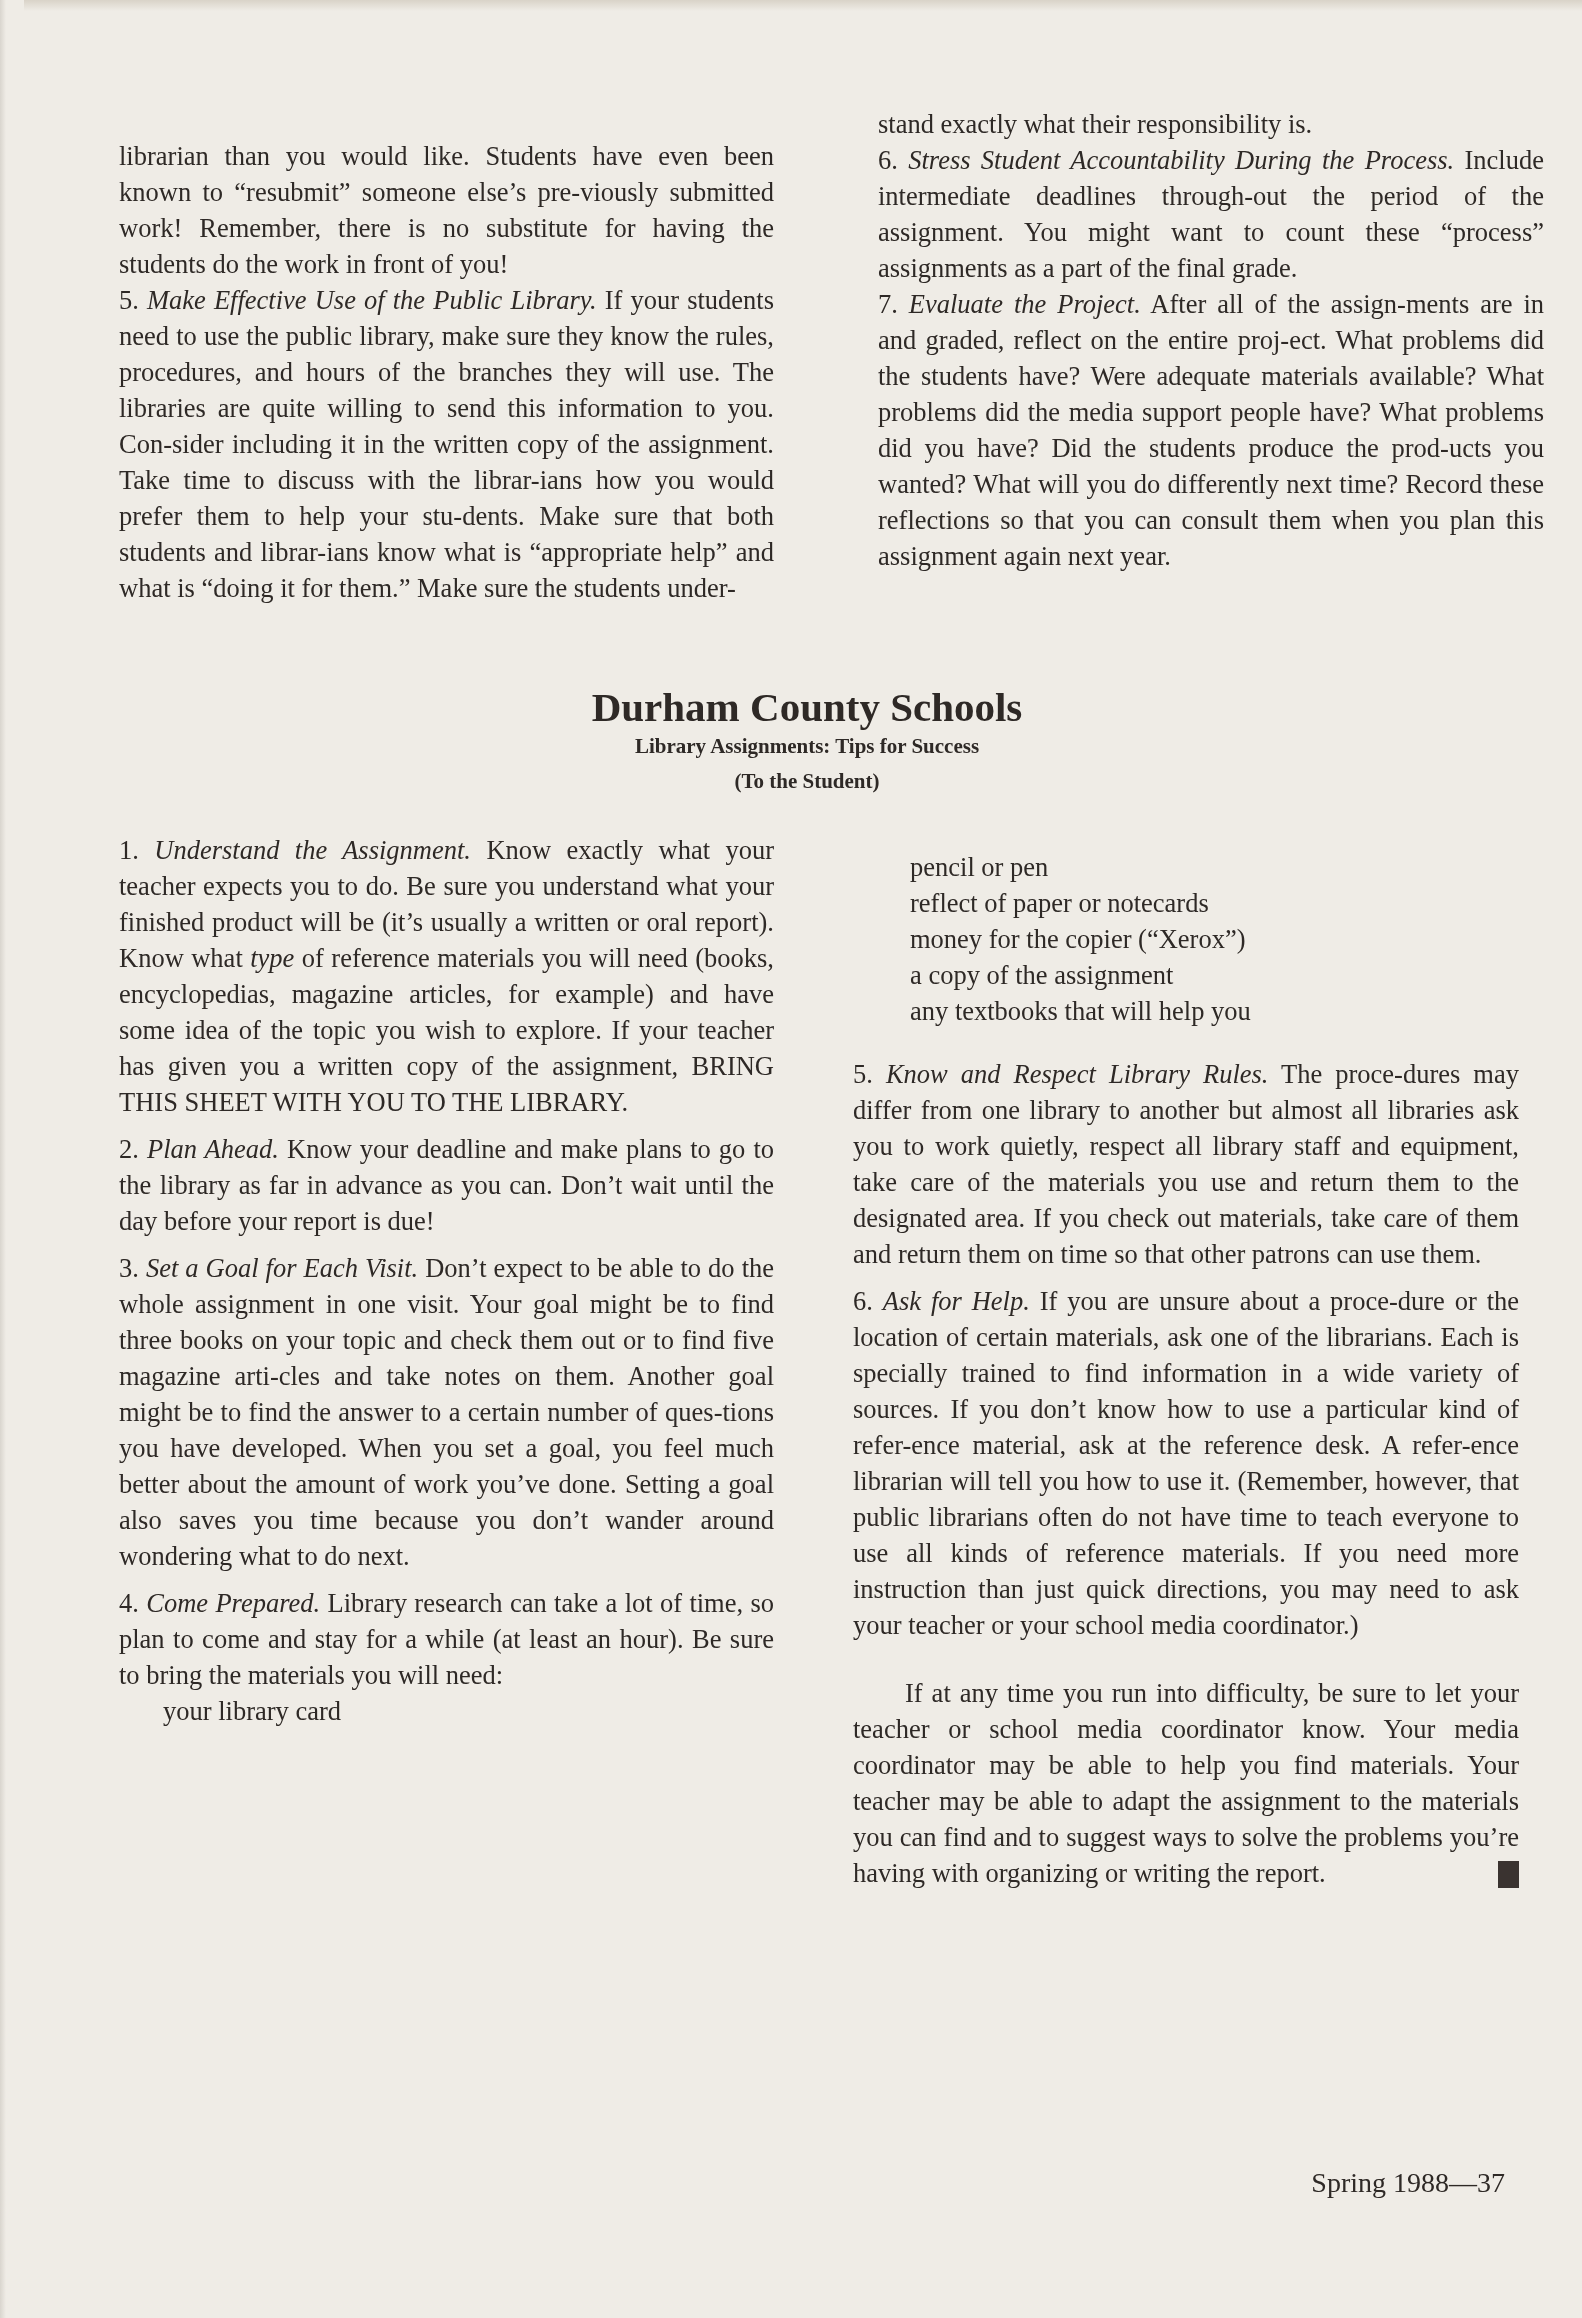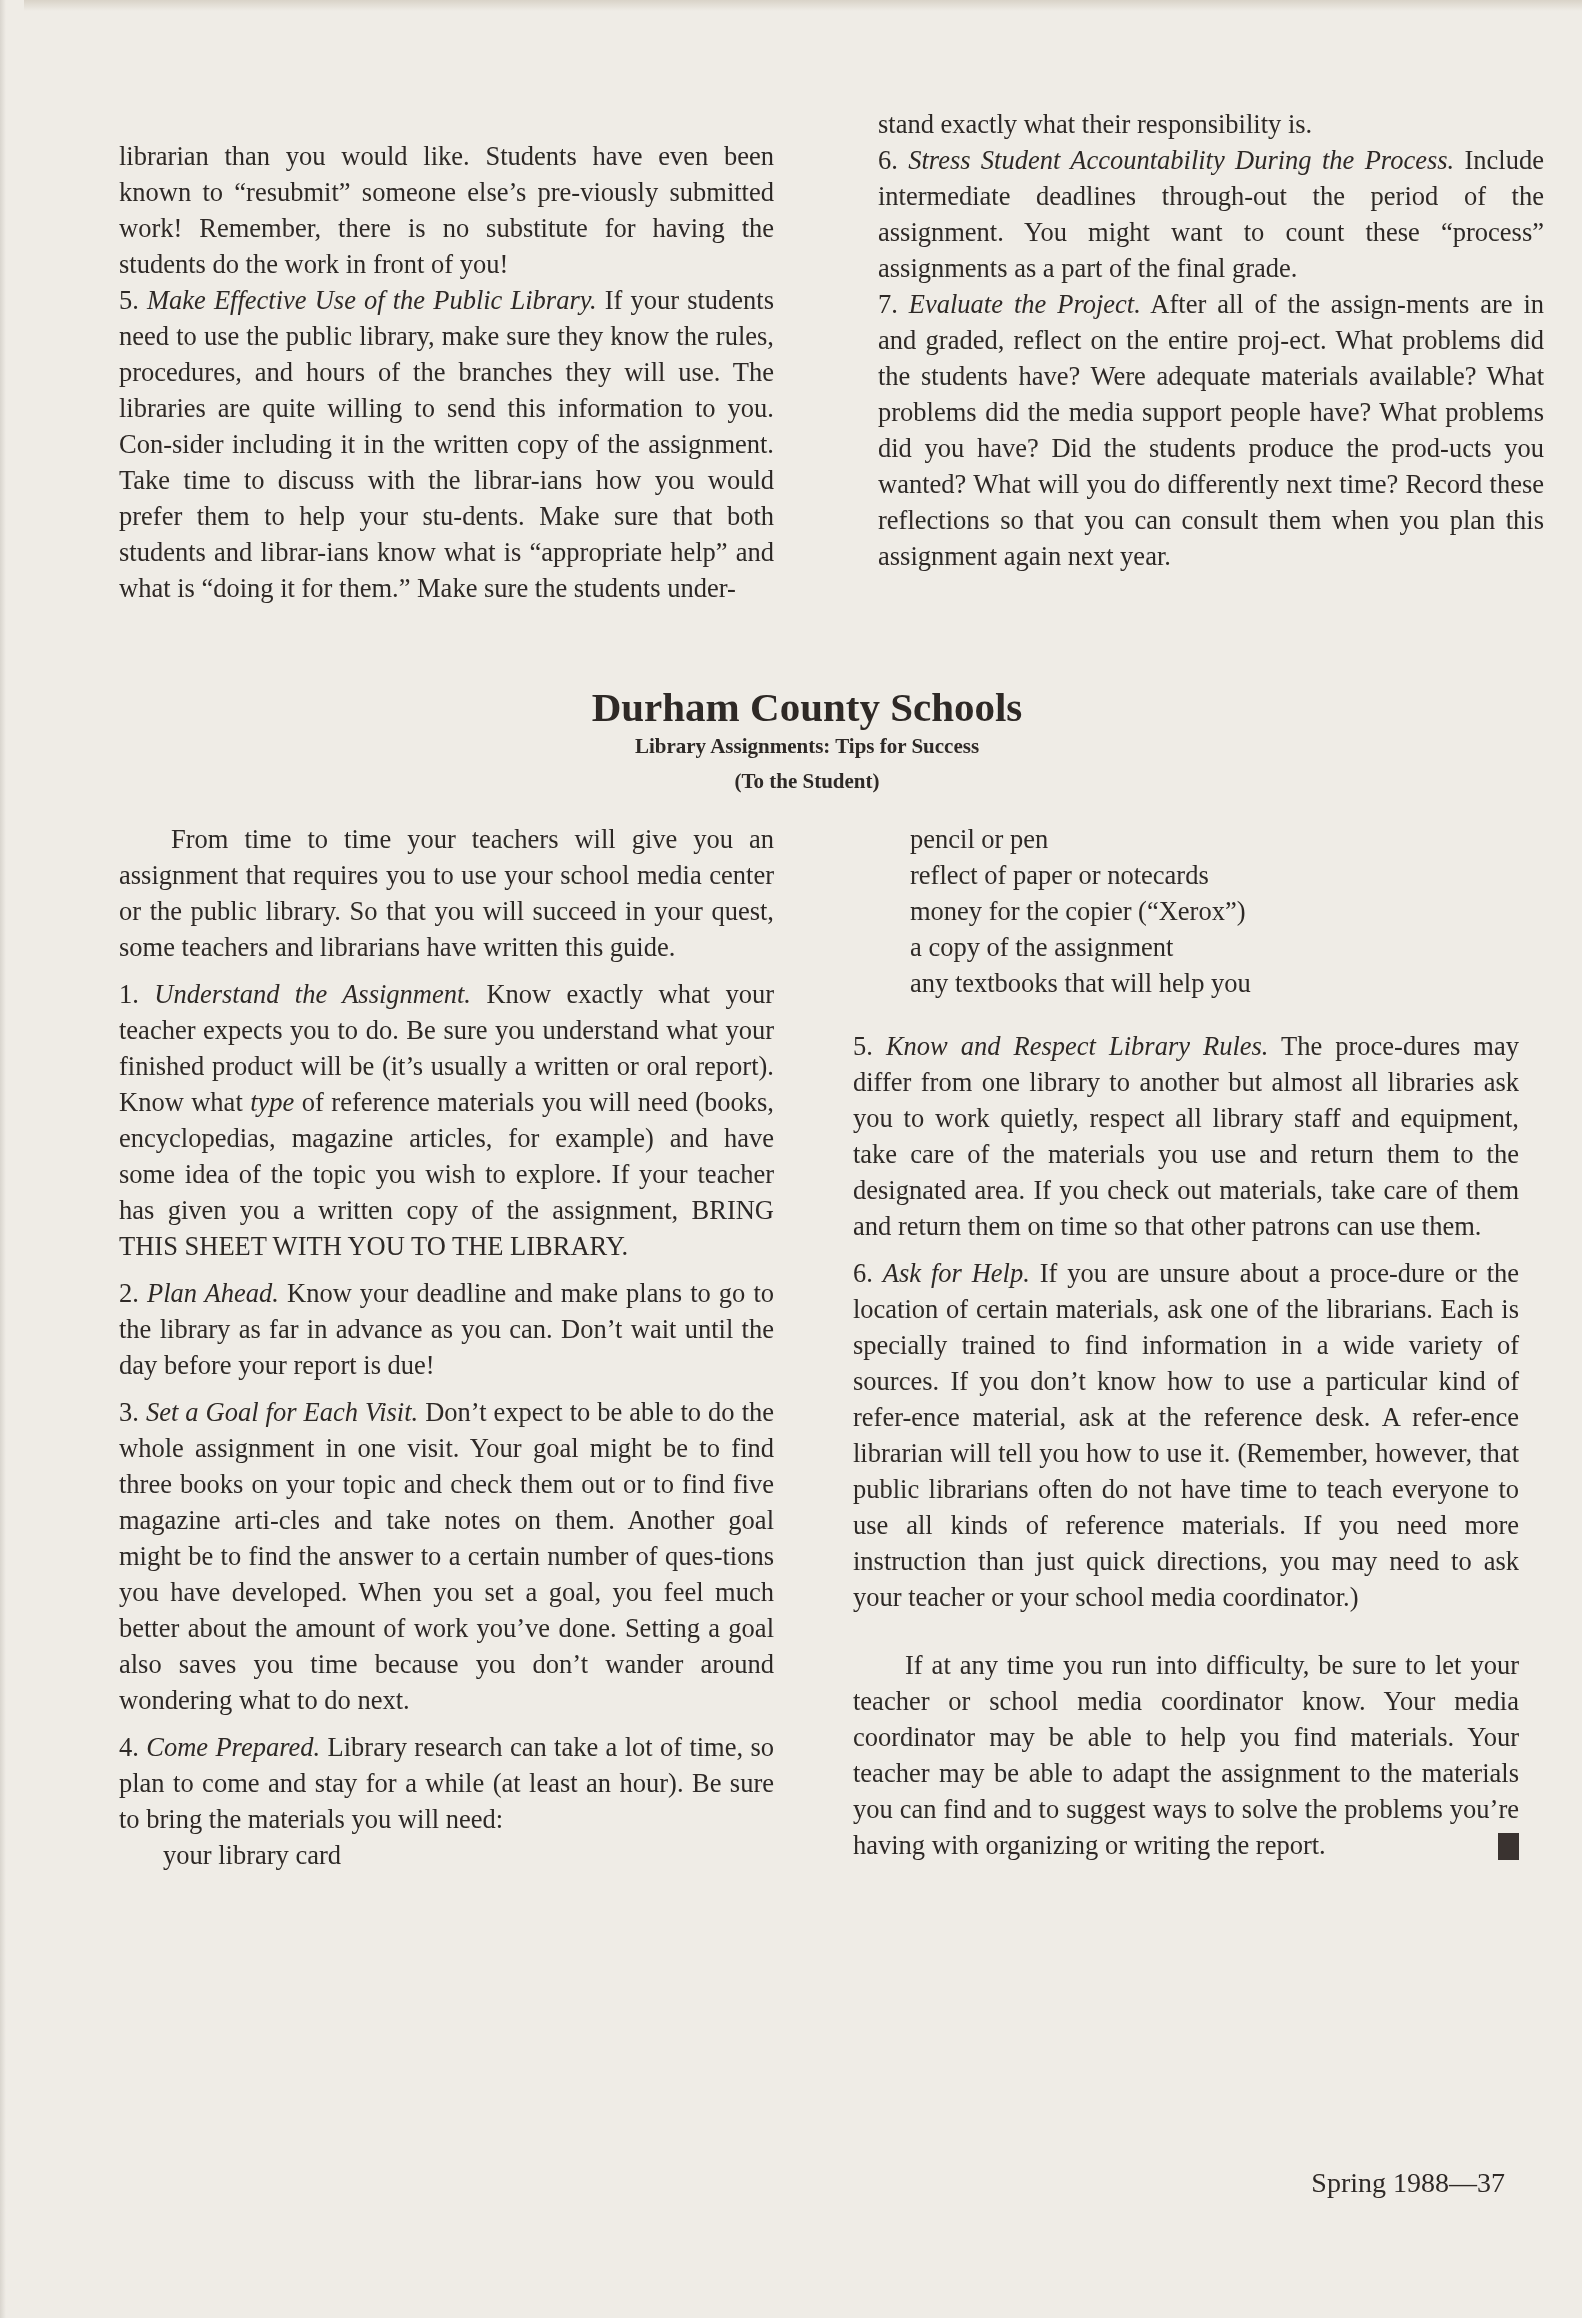--- a/index.html
+++ b/index.html
@@ -33,21 +33,21 @@
   .col-right-bot { left: 853px; top: 821px; width: 666px; }
   .gap { height: 11px; }
   .indent { text-indent: 52px; }
   em { font-style: italic; }
   .heading-block {
     position: absolute; left: 443px; width: 728px; top: 685px;
     text-align: center;
   }
   .h-main { font-weight: bold; font-size: 41px; line-height: 44px; }
   .h-sub  { font-weight: bold; font-size: 21px; line-height: 35px; }
-  .list-right { padding-left: 57px; text-align: left; }
+  .list-right { padding-left: 57px; text-align: left; margin-top: 28px; }
   .list-left { padding-left: 44px; text-align: left; }
   .endmark {
     display: inline-block; float: right;
     width: 20.6px; height: 27px; margin-top: 6.3px;
     background: #3a3330; color: #efece6;
     font-family: "DejaVu Sans", sans-serif; font-size: 12px; line-height: 12.7px;
     text-align: center; overflow: hidden;
   }
   .folio {
     position: absolute; right: 77px; top: 2164px;
@@ -83,21 +83,20 @@
   </p>
 </div>
 
 <div class="heading-block">
   <div class="h-main">Durham County Schools</div>
   <div class="h-sub">Library Assignments: Tips for Success</div>
   <div class="h-sub">(To the Student)</div>
 </div>
 
 <div class="col col-left-bot">
-  <p class="indent">From time to time your teachers will give you an assignment that requires you to use your school media center or the public library. So that you will succeed in your quest, some teachers and librarians have written this guide.</p>
   <div class="gap"></div>
   <p>
     <span>1.</span>
     <em>Understand the Assignment.</em>
     <span>Know exactly what your teacher expects you to do. Be sure you understand what your finished product will be (it’s usually a written or oral report). Know what</span>
     <em>type</em>
     <span>of reference materials you will need (books, encyclopedias, magazine articles, for example) and have some idea of the topic you wish to explore. If your teacher has given you a written copy of the assignment, BRING THIS SHEET WITH YOU TO THE LIBRARY.</span>
   </p>
   <div class="gap"></div>
   <p>

